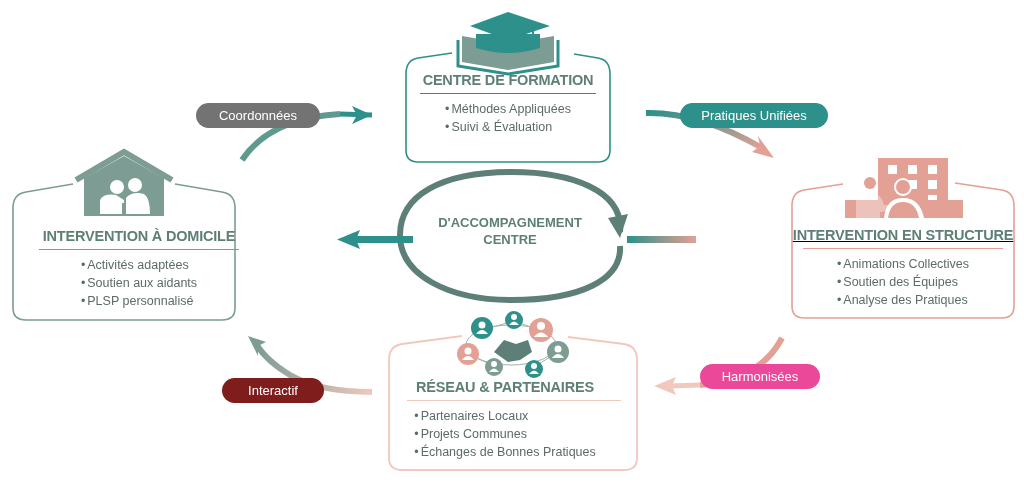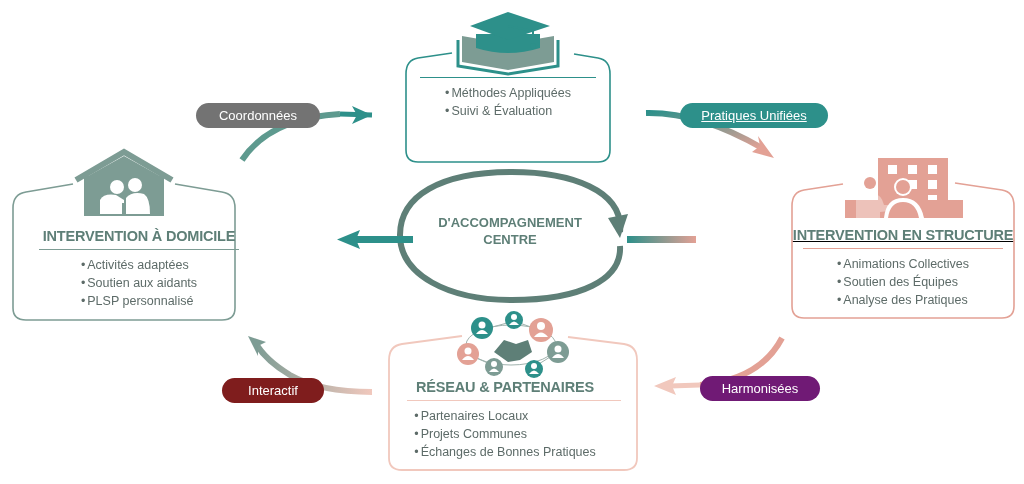--- a/index.html
+++ b/index.html
@@ -157,30 +157,31 @@
     <path d="M654,386 L676,377 L672,386 L676,395 Z" fill="#f1c8bd"></path>
   </g>
 
   <g>
     <path d="M372,392 Q320,392 290,375 Q265,360 255,342" fill="none" stroke="url(#gSalmonSage)" stroke-width="6"></path>
     <path d="M248,336 L266,342 L258,346 L258,356 Z" fill="#7d9c94"></path>
   </g>
 </svg>
 
 <div class="pill" style="left:196px;top:103px;width:124px;background:#737373;">Coordonnées</div>
-<div class="pill" style="left:680px;top:103px;width:148px;background:#2d908a;text-decoration:underline;">Pratiques Unifiées</div>
-<div class="pill" style="left:700px;top:376px;width:120px;background:#701a75;">Harmonisées</div>
+<div class="pill" style="left:680px;top:103px;width:148px;background:#2d908a;">Pratiques Unifiées</div>
+<div class="pill" style="left:700px;top:364px;width:120px;background:#ec4899;">Harmonisées</div>
 <div class="pill" style="left:222px;top:378px;width:102px;background:#7f1d1d;">Interactif</div>
 
 <div class="center-label">
   <div>D'ACCOMPAGNEMENT</div>
   <div>CENTRE</div>
 </div>
 
 <div class="card" style="left:406px;top:72px;width:204px;">
+  <div class="title">CENTRE DE FORMATION</div>
   <div class="rule" style="width:176px;background:#2d908a;"></div>
   <ul>
     <li>Méthodes Appliquées</li>
     <li>Suivi &amp; Évaluation</li>
   </ul>
 </div>
 
 <div class="card" style="left:28px;top:228px;width:222px;">
   <div class="title">INTERVENTION À DOMICILE</div>
   <div class="rule" style="width:200px;background:#7d9c94;"></div>

